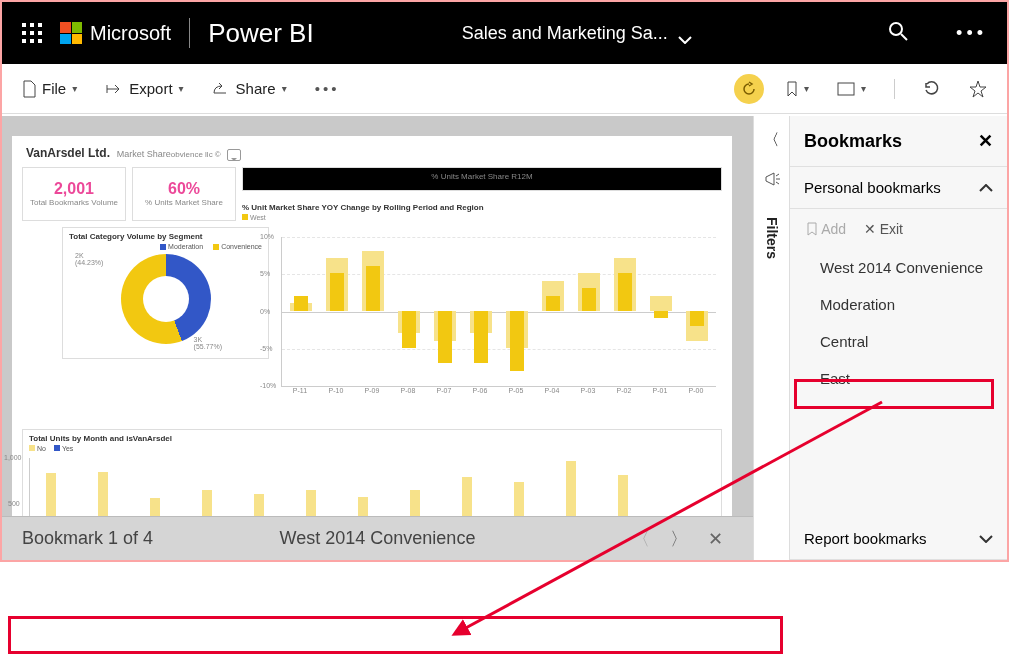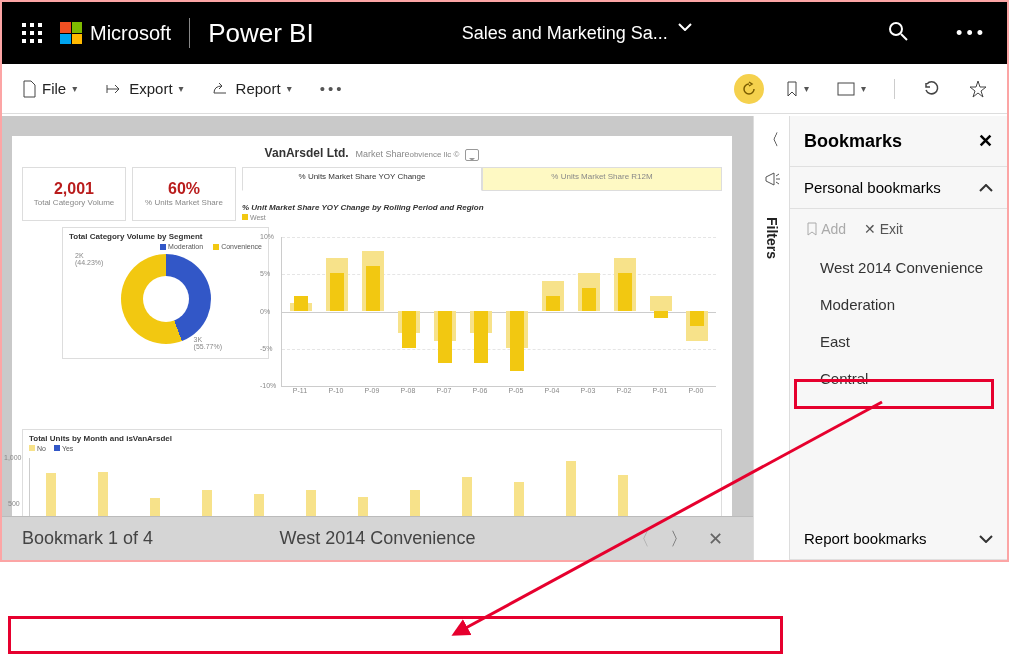--- a/index.html
+++ b/index.html
@@ -11,21 +11,21 @@
   .waffle { width: 20px; height: 20px; display: grid; grid-template-columns: repeat(3,4px); grid-template-rows: repeat(3,4px); gap: 4px; }
   .waffle span { background: #fff; }
   .mslogo { display: flex; align-items: center; gap: 8px; font-size: 20px; }
   .mslogo .sq { width: 22px; height: 22px; display: grid; grid-template-columns: 1fr 1fr; grid-template-rows: 1fr 1fr; gap: 1px; }
   .mslogo .sq span:nth-child(1){background:#f25022;}
   .mslogo .sq span:nth-child(2){background:#7fba00;}
   .mslogo .sq span:nth-child(3){background:#00a4ef;}
   .mslogo .sq span:nth-child(4){background:#ffb900;}
   .vsep { width:1px; height:30px; background:#888; }
   .brand { font-size: 26px; font-weight: 300; }
-  .reportname { font-size: 18px; margin-left: 130px; display:flex; align-items:flex-start; gap:10px; }
+  .reportname { font-size: 18px; margin-left: 130px; display:flex; align-items:flex-end; gap:10px; }
   .topbar .spacer { flex: 1; }
   .searchicon, .moreicon { font-size: 18px; }
 
   
   .toolbar { height: 50px; display:flex; align-items:center; padding: 0 14px; gap: 16px; border-bottom: 1px solid #ddd; font-size: 15px; color: #222; }
   .toolbar .group { display:flex; align-items:center; gap: 6px; padding: 4px 6px; }
   .toolbar .spacer { flex:1; }
   .circle-btn { width: 30px; height: 30px; border-radius: 50%; display:flex; align-items:center; justify-content:center; }
   .circle-btn.yellow { background: #f5d14d; }
   .chev { font-size: 10px; color:#555; }
@@ -34,33 +34,33 @@
   
   .main { position:absolute; top:114px; bottom:0; left:0; right:0; display:flex; }
   .canvas-area { flex:1; background:#c9c9c9; position:relative; display:flex; flex-direction:column; }
   .canvas-scroll { flex:1; padding: 20px 10px 0 10px; overflow:hidden; }
   .sidepanel-rail { width: 36px; background:#fff; border-left:1px solid #ddd; display:flex; flex-direction:column; align-items:center; padding-top:14px; gap:20px; }
   .sidepanel-rail .vertlabel { writing-mode: vertical-rl; font-size: 14px; font-weight:600; color:#222; margin-top:10px;}
   .right-pane { width: 218px; background:#f7f7f7; border-left:1px solid #ddd; display:flex; flex-direction:column; }
 
   
   .report { background:#fff; width: 720px; height: 410px; margin: 0; padding: 8px 10px; font-size: 10px; color:#555; position:relative; }
-  .report-header { display:flex; align-items:baseline; justify-content:center; padding: 2px 4px 6px 4px;}
+  .report-header { display:flex; align-items:baseline; justify-content:flex-start; padding: 2px 4px 6px 4px;}
   .report-title { font-size: 12px; font-weight:700; color:#333; }
   .report-sub { font-size:9px; color:#888; margin-left:4px; font-weight:400;}
   .report-credit { font-size:8px; color:#888; }
   .comment-box { width:14px; height:12px; border:1px solid #999; margin-left:6px; border-radius:2px; position:relative;}
   .comment-box::after{content:"";position:absolute;bottom:-4px;left:3px;border:3px solid transparent;border-top-color:#999;}
 
   .row1 { display:flex; gap:6px; }
   .kpi { width:104px; height:54px; border:1px solid #ddd; display:flex; flex-direction:column; align-items:center; justify-content:center; }
-  .kpi .val { font-size:16px; font-weight:700; color:#b91c1c;}
+  .kpi .val { font-size:16px; font-weight:700; color:#ec4899;}
   .kpi .lbl { font-size:8px; color:#888;}
   .tabs { flex:1; display:flex; }
-  .tabs .tab { flex:1; text-align:center; font-size:8px; padding:4px 0; background:#fef9c3; border:1px solid #ddd; color:#888;}
+  .tabs .tab { flex:1; text-align:center; font-size:8px; padding:4px 0; background:#000000; border:1px solid #ddd; color:#888;}
   .tabs .tab.active { background:#fff; color:#333; border-bottom:1px solid #fff;}
 
   .row2 { display:flex; gap:6px; margin-top:6px;margin-left:40px;}
   .panel { border:1px solid #ddd; padding:4px 6px; }
   .panel-title { font-size:8px; font-weight:600; color:#333; margin-bottom:2px;}
   .donut-panel { width:214px; height:132px;}
   .legend { font-size:7px; display:flex; gap:10px; justify-content:flex-end;}
   .legend .dot{ width:6px;height:6px;display:inline-block;margin-right:2px; vertical-align:middle;}
   .donut-wrap{display:flex;align-items:center;justify-content:center;margin-top:4px;position:relative;}
   .donut{width:90px;height:90px;border-radius:50%;background:conic-gradient(#3257c7 0 44.23%, #f2c811 44.23% 100%);position:relative;}
@@ -164,21 +164,21 @@
     <svg width="18" height="14">
           <path d="M2 7 H14 M10 3 L14 7 L10 11 M2 3 V11" stroke="#444" fill="none"></path>
         </svg>
     <span>Export</span>
     <span class="chev">▾</span>
   </div>
   <div class="group">
     <svg width="18" height="14">
           <path d="M2 11 Q2 4 10 4 M7 1 L10 4 L7 7 M2 11 H14" stroke="#444" fill="none"></path>
         </svg>
-    <span>Report</span>
+    <span>Share</span>
     <span class="chev">▾</span>
   </div>
   <div class="group" style="letter-spacing:3px;color:#555;">•••</div>
   <div class="spacer"></div>
   <div class="circle-btn yellow">
     <svg width="16" height="16">
           <path d="M13 8 A5 5 0 1 1 8 3 M8 1 L11 3 L8 5" stroke="#7a5c00" stroke-width="1.5" fill="none"></path>
         </svg>
   </div>
   <div class="group">
@@ -217,32 +217,31 @@
           </div>
           <div style="display:flex;align-items:center;">
             <span class="report-credit">obvience llc ©</span>
             <div class="comment-box"></div>
           </div>
         </div>
 
         <div class="row1">
           <div class="kpi">
             <div class="val">2,001</div>
-            <div class="lbl">Total Category Volume</div>
+            <div class="lbl">Total Bookmarks Volume</div>
           </div>
           <div class="kpi">
             <div class="val">60%</div>
             <div class="lbl">% Units Market Share</div>
           </div>
           <div style="flex:1;display:flex;flex-direction:column;">
             <div class="tabs">
-              <div class="tab active">% Units Market Share YOY Change</div>
               <div class="tab">% Units Market Share R12M</div>
             </div>
-            <div class="panel-title" style="margin-top:12px;font-style:italic;">% Unit Market Share YOY Change by Rolling Period and Region</div>
+            <div class="panel-title" style="margin-top:12px;">% Unit Market Share YOY Change by Rolling Period and Region</div>
             <div style="font-size:7px;color:#888;"><span style="display:inline-block;width:6px;height:6px;background:#f2c811;margin-right:2px;"></span><span>West</span></div>
           </div>
         </div>
 
         <div class="row2">
           <div class="panel donut-panel">
             <div class="panel-title">Total Category Volume by Segment</div>
             <div class="legend">
               <span><span class="dot" style="background:#3257c7;"></span><span>Moderation</span></span>
               <span><span class="dot" style="background:#f2c811;"></span><span>Convenience</span></span>
@@ -470,22 +469,22 @@
         <svg style="vertical-align:-2px;" width="12" height="14">
               <path d="M2 1 H10 V13 L6 10 L2 13 Z" stroke="#aaa" fill="none"></path>
             </svg>
         <span>Add</span>
       </span>
       <span>✕ <span>Exit</span></span>
     </div>
     <div class="rp-items" id="bookmark-items">
           <div class="rp-item">West 2014 Convenience</div>
           <div class="rp-item">Moderation</div>
+          <div class="rp-item">Central</div>
           <div class="rp-item">East</div>
-          <div class="rp-item">Central</div>
         </div>
     <div style="flex:1;"></div>
     <div class="rp-section">
       <span>Report bookmarks</span>
       <svg width="14" height="8">
             <path d="M1 1 L7 7 L13 1" stroke="#333" stroke-width="2" fill="none"></path>
           </svg>
     </div>
   </div>
 </div>

